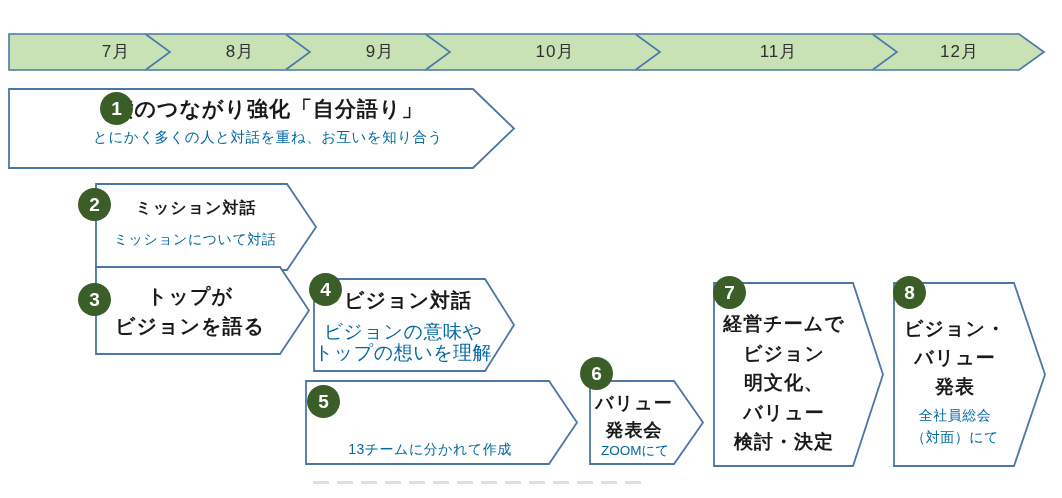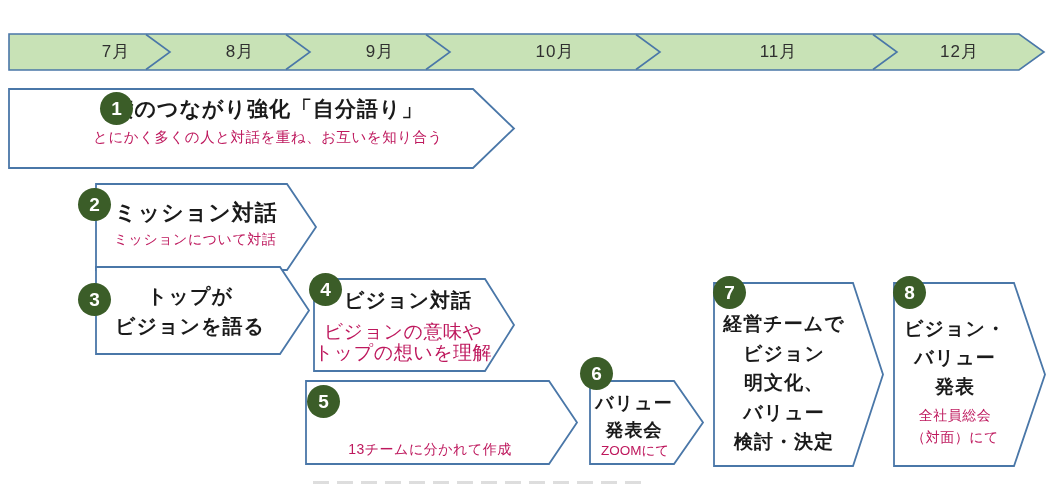--- a/index.html
+++ b/index.html
@@ -15,21 +15,21 @@
     font-size:17px;color:#2f2f2f;letter-spacing:1px;
   }
   
   .step{position:absolute;}
   .step-shape{position:absolute;left:0;top:0;}
   .title{
     position:absolute;text-align:center;font-weight:bold;color:#1a1a1a;
     white-space:pre-line;letter-spacing:1px;
   }
   .subtitle{
-    position:absolute;text-align:center;color:#be185d;white-space:pre-line;
+    position:absolute;text-align:center;color:#0369a1;white-space:pre-line;
     letter-spacing:0.5px;
   }
   
   .badge{
     position:absolute;width:33px;height:33px;border-radius:50%;
     background:#3b5d28;color:#ffffff;font-weight:bold;font-size:19px;
     line-height:33px;text-align:center;z-index:5;
   }
   
   .caption-remnant{
@@ -66,21 +66,21 @@
       <polygon points="1,1 465,1 506,40.5 465,80 1,80" fill="#ffffff" stroke="#4a77a8" stroke-width="1.8"></polygon>
     </svg>
     <div class="title" style="left:55px;top:7px;width:410px;font-size:21px;">横のつながり強化「自分語り」</div>
     <div class="subtitle" style="left:20px;top:40px;width:480px;font-size:14.5px;">とにかく多くの人と対話を重ね、お互いを知り合う</div>
   </div>
 
   <div class="step" style="left:95px;top:183px;width:222px;height:88px;">
     <svg class="step-shape" width="222" height="88" viewBox="0 0 222 88">
       <polygon points="1,1 192,1 221,44 192,87 1,87" fill="#ffffff" stroke="#4a77a8" stroke-width="1.8"></polygon>
     </svg>
-    <div class="title" style="left:10px;top:15px;width:182px;font-size:22px;">ミッション対話</div>
+    <div class="title" style="left:10px;top:15px;width:182px;font-size:16px;">ミッション対話</div>
     <div class="subtitle" style="left:0px;top:48px;width:200px;font-size:14px;">ミッションについて対話</div>
   </div>
 
   <div class="step" style="left:95px;top:266px;width:215px;height:107px;">
     <svg class="step-shape" width="215" height="89" viewBox="0 0 215 89">
       <polygon points="1,1 185,1 214,44.5 185,88 1,88" fill="#ffffff" stroke="#4a77a8" stroke-width="1.8"></polygon>
     </svg>
     <div class="title" style="left:5px;top:15px;width:180px;font-size:20px;line-height:30px;">トップが
 ビジョンを語る</div>
   </div>

